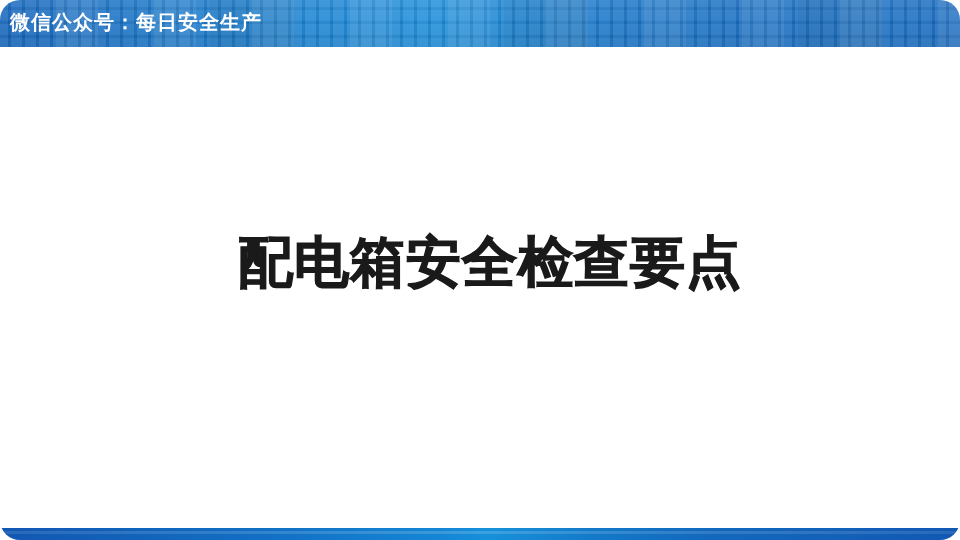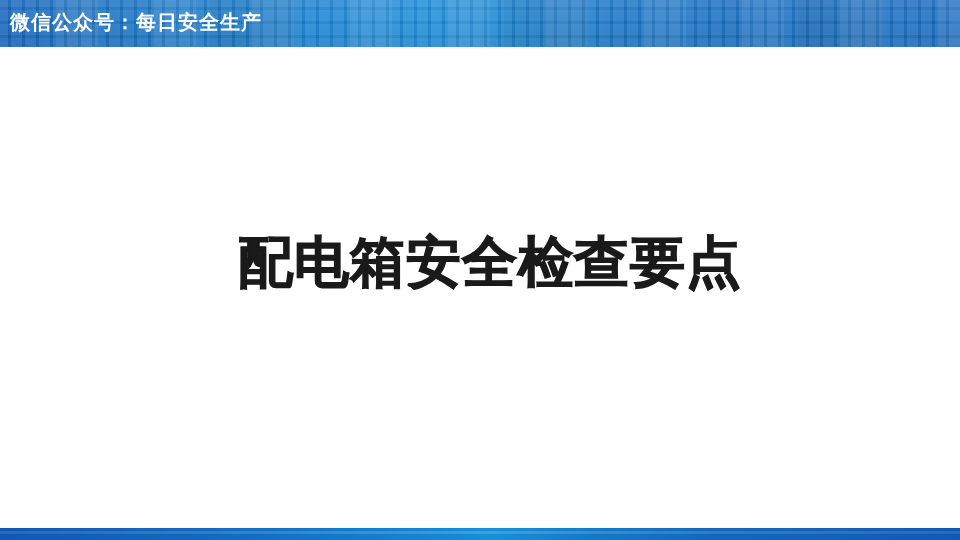--- a/index.html
+++ b/index.html
@@ -13,20 +13,21 @@
     background: #ffffff;
     font-family: "Liberation Sans", sans-serif;
   }
 
   .slide {
     position: relative;
     width: 960px;
     height: 540px;
     background: #ffffff;
     overflow: hidden;
+    border-radius: 20px;
   }
 
   
   .top-banner {
     position: absolute;
     left: 0;
     top: 0;
     width: 960px;
     height: 47px;
     background: linear-gradient(90deg,

